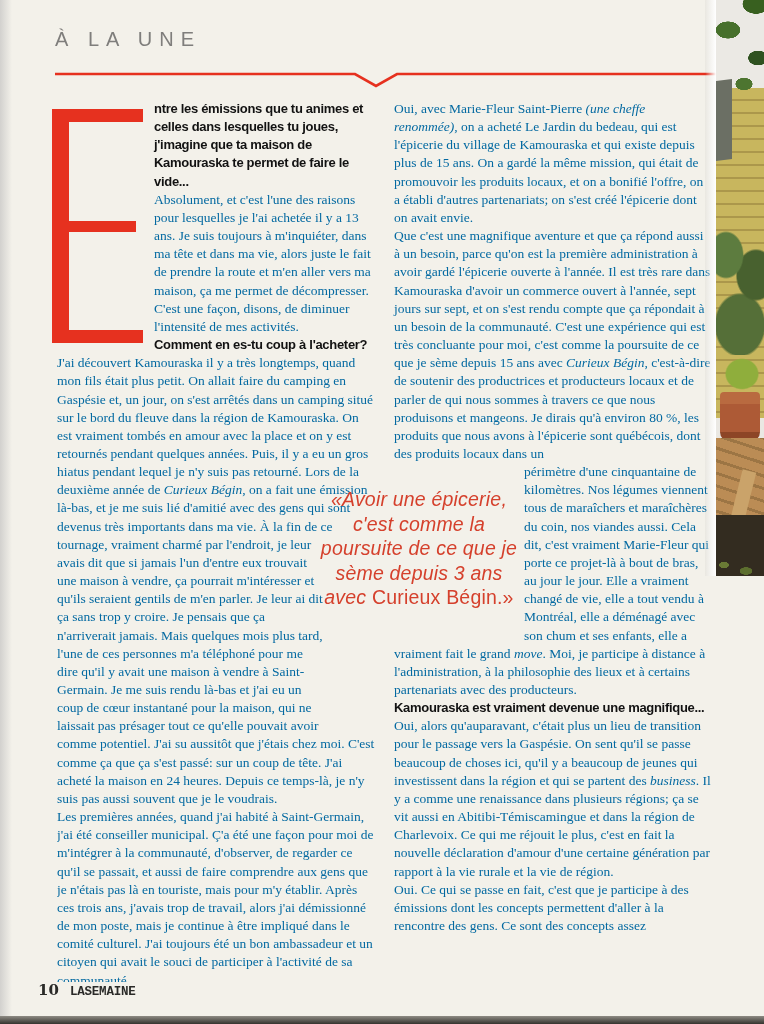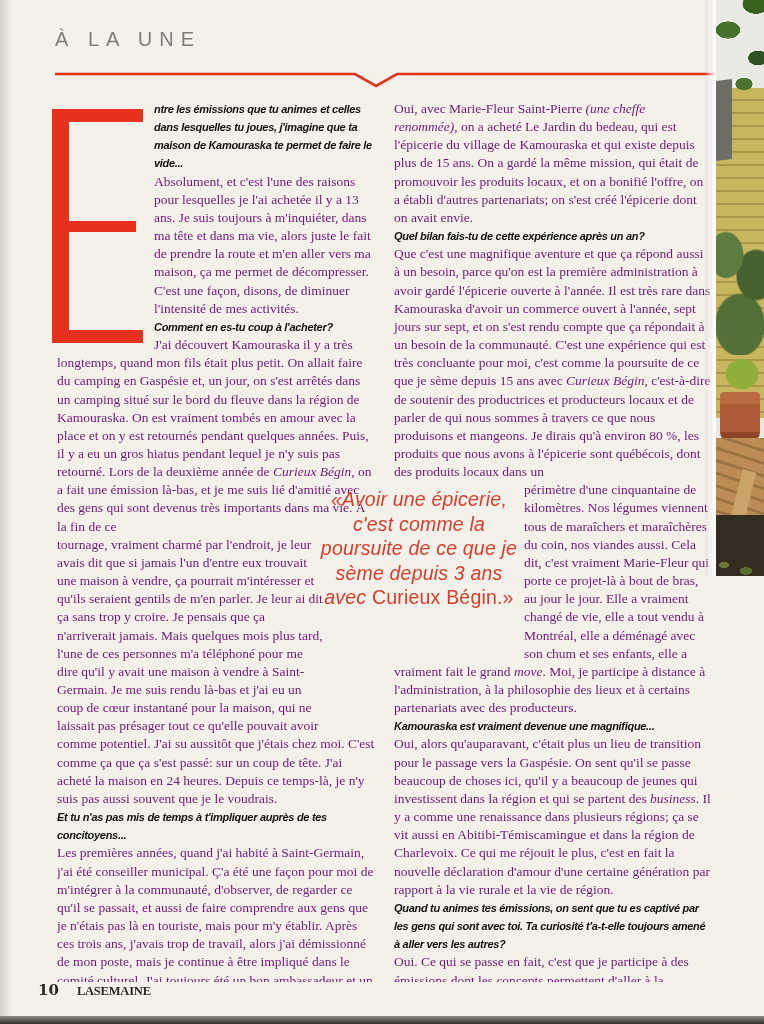--- a/index.html
+++ b/index.html
@@ -31,22 +31,22 @@
   .e-mid{left:52px;top:221px;width:84px;height:11px;}
   .e-bot{left:52px;top:330px;width:91px;height:13px;}
   
   .columns{
     position:absolute;left:57px;top:100px;width:655px;height:882px;
     display:flex;gap:19px;overflow:hidden;
   }
   .col{width:318px;font-size:13.5px;line-height:18.15px;text-align:left;}
   .col p{margin:0;}
   .q{font-family:"Liberation Sans",sans-serif;font-weight:700;
-     font-size:11px;letter-spacing:-0.3px;color:#121212;font-style:italic;}
-  .a{color:#701a75;}
+     font-size:13px;letter-spacing:-0.3px;color:#121212;}
+  .a{color:#0369a1;}
   .a i{font-style:italic;}
   .espacer{float:left;width:97px;height:247px;}
   .pq-spacer-r{float:right;width:48px;height:192px;}
   .pq-spacer-l{float:left;width:130px;height:170px;}
   
   .pullquote{
     position:absolute;left:318px;top:487px;width:202px;
     text-align:center;
     font-family:"Liberation Sans",sans-serif;
     font-size:19.5px;line-height:24.6px;
@@ -87,23 +87,23 @@
       repeating-linear-gradient(18deg,#bb8c55 0 9px,#9c7544 9px 12px),
       #b68851;}
   .ps-strut{top:470px;height:70px;width:14px;left:18px;
     background:#caa36a;transform:rotate(14deg);}
   .ps-dark{top:515px;height:61px;
     background:
       radial-gradient(8px 5px at 8px 50px,#6a7a35 60%,rgba(106,122,53,0) 65%),
       radial-gradient(10px 6px at 30px 56px,#5c6e2e 60%,rgba(92,110,46,0) 65%),
       #332c20;}
   
-  .footer{position:absolute;left:38px;top:981px;display:flex;align-items:baseline;gap:18px;}
+  .footer{position:absolute;left:38px;top:981px;display:flex;align-items:baseline;gap:11px;}
   .pagenum{font-family:"DejaVu Serif",serif;font-weight:700;font-size:15px;color:#2a2a28;}
-  .magname{font-family:Liberation Serif, serif;font-weight:700;
+  .magname{font-family:Liberation Mono, monospace;font-weight:700;
     font-size:12.5px;letter-spacing:-0.2px;color:#2a2a28;}
 </style>
 </head>
 <body>
 
 <div class="edge-left"></div>
 
 <div class="section-label">À LA UNE</div>
 
 <svg class="red-rule" width="764" height="100">
@@ -118,32 +118,29 @@
 </div>
 
 <div class="columns">
   <div class="col">
     <div class="espacer"></div>
     <p class="q">ntre les émissions que tu animes et celles dans lesquelles tu joues, j'imagine que ta maison de Kamouraska te permet de faire le vide...</p>
     <p class="a">Absolument, et c'est l'une des raisons pour lesquelles je l'ai achetée il y a 13 ans. Je suis toujours à m'inquiéter, dans ma tête et dans ma vie, alors juste le fait de prendre la route et m'en aller vers ma maison, ça me permet de décompresser. C'est une façon, disons, de diminuer l'intensité de mes activités.</p>
     <p class="q">Comment en es-tu coup à l'acheter?</p>
     <p class="a"><span>J'ai découvert Kamouraska il y a très longtemps, quand mon fils était plus petit. On allait faire du camping en Gaspésie et, un jour, on s'est arrêtés dans un camping situé sur le bord du fleuve dans la région de Kamouraska. On est vraiment tombés en amour avec la place et on y est retournés pendant quelques années. Puis, il y a eu un gros hiatus pendant lequel je n'y suis pas retourné. Lors de la deuxième année de </span><i>Curieux Bégin</i><span>, on a fait une émission là-bas, et je me suis lié d'amitié avec des gens qui sont devenus très importants dans ma vie. À la fin de ce</span></p>
     <p class="a"><span class="pq-spacer-r"></span><span>tournage, vraiment charmé par l'endroit, je leur avais dit que si jamais l'un d'entre eux trouvait une maison à vendre, ça pourrait m'intéresser et qu'ils seraient gentils de m'en parler. Je leur ai dit ça sans trop y croire. Je pensais que ça n'arriverait jamais. Mais quelques mois plus tard, l'une de ces personnes m'a téléphoné pour me dire qu'il y avait une maison à vendre à Saint-Germain. Je me suis rendu là-bas et j'ai eu un coup de cœur instantané pour la maison, qui ne laissait pas présager tout ce qu'elle pouvait avoir comme potentiel. J'ai su aussitôt que j'étais chez moi. C'est comme ça que ça s'est passé: sur un coup de tête. J'ai acheté la maison en 24 heures. Depuis ce temps-là, je n'y suis pas aussi souvent que je le voudrais.</span></p>
-    <p class="q">Et tu n'as pas mis de temps à t'impliquer auprès de tes concitoyens...</p>
     <p class="a">Les premières années, quand j'ai habité à Saint-Germain, j'ai été conseiller municipal. Ç'a été une façon pour moi de m'intégrer à la communauté, d'observer, de regarder ce qu'il se passait, et aussi de faire comprendre aux gens que je n'étais pas là en touriste, mais pour m'y établir. Après ces trois ans, j'avais trop de travail, alors j'ai démissionné de mon poste, mais je continue à être impliqué dans le comité culturel. J'ai toujours été un bon ambassadeur et un citoyen qui avait le souci de participer à l'activité de sa communauté.</p>
 
   </div>
   <div class="col">
     <p class="a"><span>Oui, avec Marie-Fleur Saint-Pierre </span><i>(une cheffe renommée)</i><span>, on a acheté Le Jardin du bedeau, qui est l'épicerie du village de Kamouraska et qui existe depuis plus de 15 ans. On a gardé la même mission, qui était de promouvoir les produits locaux, et on a bonifié l'offre, on a établi d'autres partenariats; on s'est créé l'épicerie dont on avait envie.</span></p>
-    <p class="q">Quel bilan fais-tu de cette expérience après un an?</p>
     <p class="a"><span>Que c'est une magnifique aventure et que ça répond aussi à un besoin, parce qu'on est la première administration à avoir gardé l'épicerie ouverte à l'année. Il est très rare dans Kamouraska d'avoir un commerce ouvert à l'année, sept jours sur sept, et on s'est rendu compte que ça répondait à un besoin de la communauté. C'est une expérience qui est très concluante pour moi, c'est comme la poursuite de ce que je sème depuis 15 ans avec </span><i>Curieux Bégin</i><span>, c'est-à-dire de soutenir des productrices et producteurs locaux et de parler de qui nous sommes à travers ce que nous produisons et mangeons. Je dirais qu'à environ 80 %, les produits que nous avons à l'épicerie sont québécois, dont des produits locaux dans un</span></p>
     <p class="a"><span class="pq-spacer-l"></span><span><span>périmètre d'une cinquantaine de kilomètres. Nos légumes viennent tous de maraîchers et maraîchères du coin, nos viandes aussi. Cela dit, c'est vraiment Marie-Fleur qui porte ce projet-là à bout de bras, au jour le jour. Elle a vraiment changé de vie, elle a tout vendu à Montréal, elle a déménagé avec son chum et ses enfants, elle a vraiment fait le grand </span><i>move</i><span>. Moi, je participe à distance à l'administration, à la philosophie des lieux et à certains partenariats avec des producteurs.</span></span></p>
     <p class="q">Kamouraska est vraiment devenue une magnifique...</p>
     <p class="a"><span>Oui, alors qu'auparavant, c'était plus un lieu de transition pour le passage vers la Gaspésie. On sent qu'il se passe beaucoup de choses ici, qu'il y a beaucoup de jeunes qui investissent dans la région et qui se partent des </span><i>business</i><span>. Il y a comme une renaissance dans plusieurs régions; ça se vit aussi en Abitibi-Témiscamingue et dans la région de Charlevoix. Ce qui me réjouit le plus, c'est en fait la nouvelle déclaration d'amour d'une certaine génération par rapport à la vie rurale et la vie de région.</span></p>
-    <p class="q">Quand tu animes tes émissions, on sent que tu es captivé par les gens qui sont avec toi. Ta curiosité t'a-t-elle toujours amené à aller vers les autres?</p>
     <p class="a">Oui. Ce qui se passe en fait, c'est que je participe à des émissions dont les concepts permettent d'aller à la rencontre des gens. Ce sont des concepts assez</p>
   </div>
 </div>
 
 <div class="pullquote"><i>«Avoir une épicerie, c'est comme la poursuite de ce que je sème depuis 3 ans avec </i><span>Curieux Bégin.»</span></div>
 
 <div class="page-gap"></div>
 <div class="photo-strip">
   <div class="ps ps-sky"></div>
   <div class="ps ps-wall"></div>

